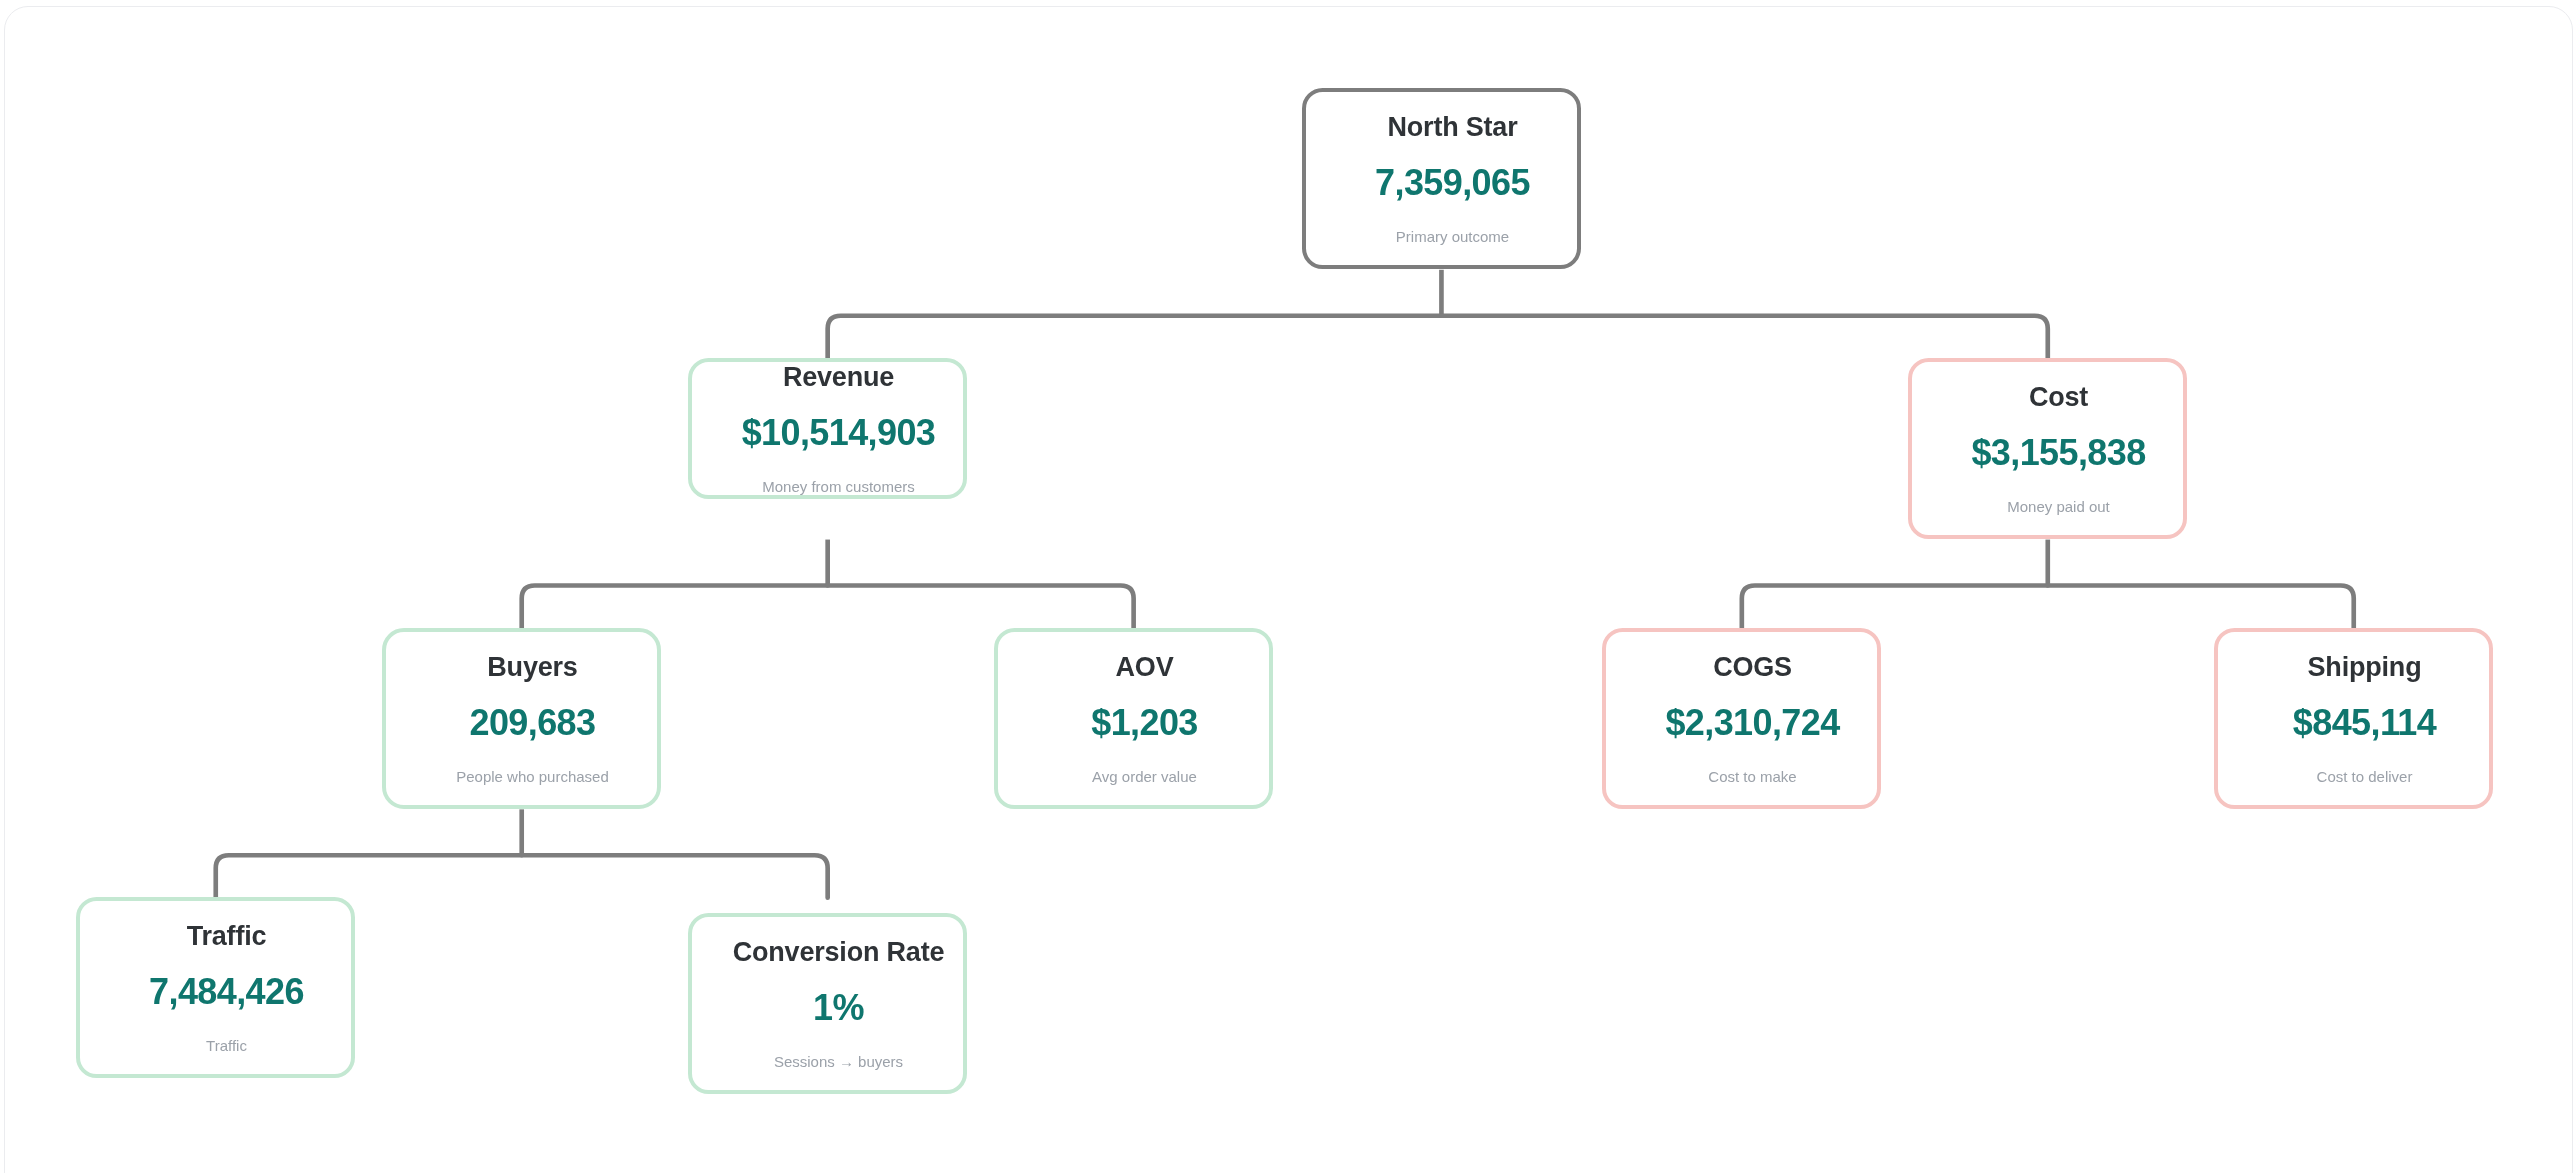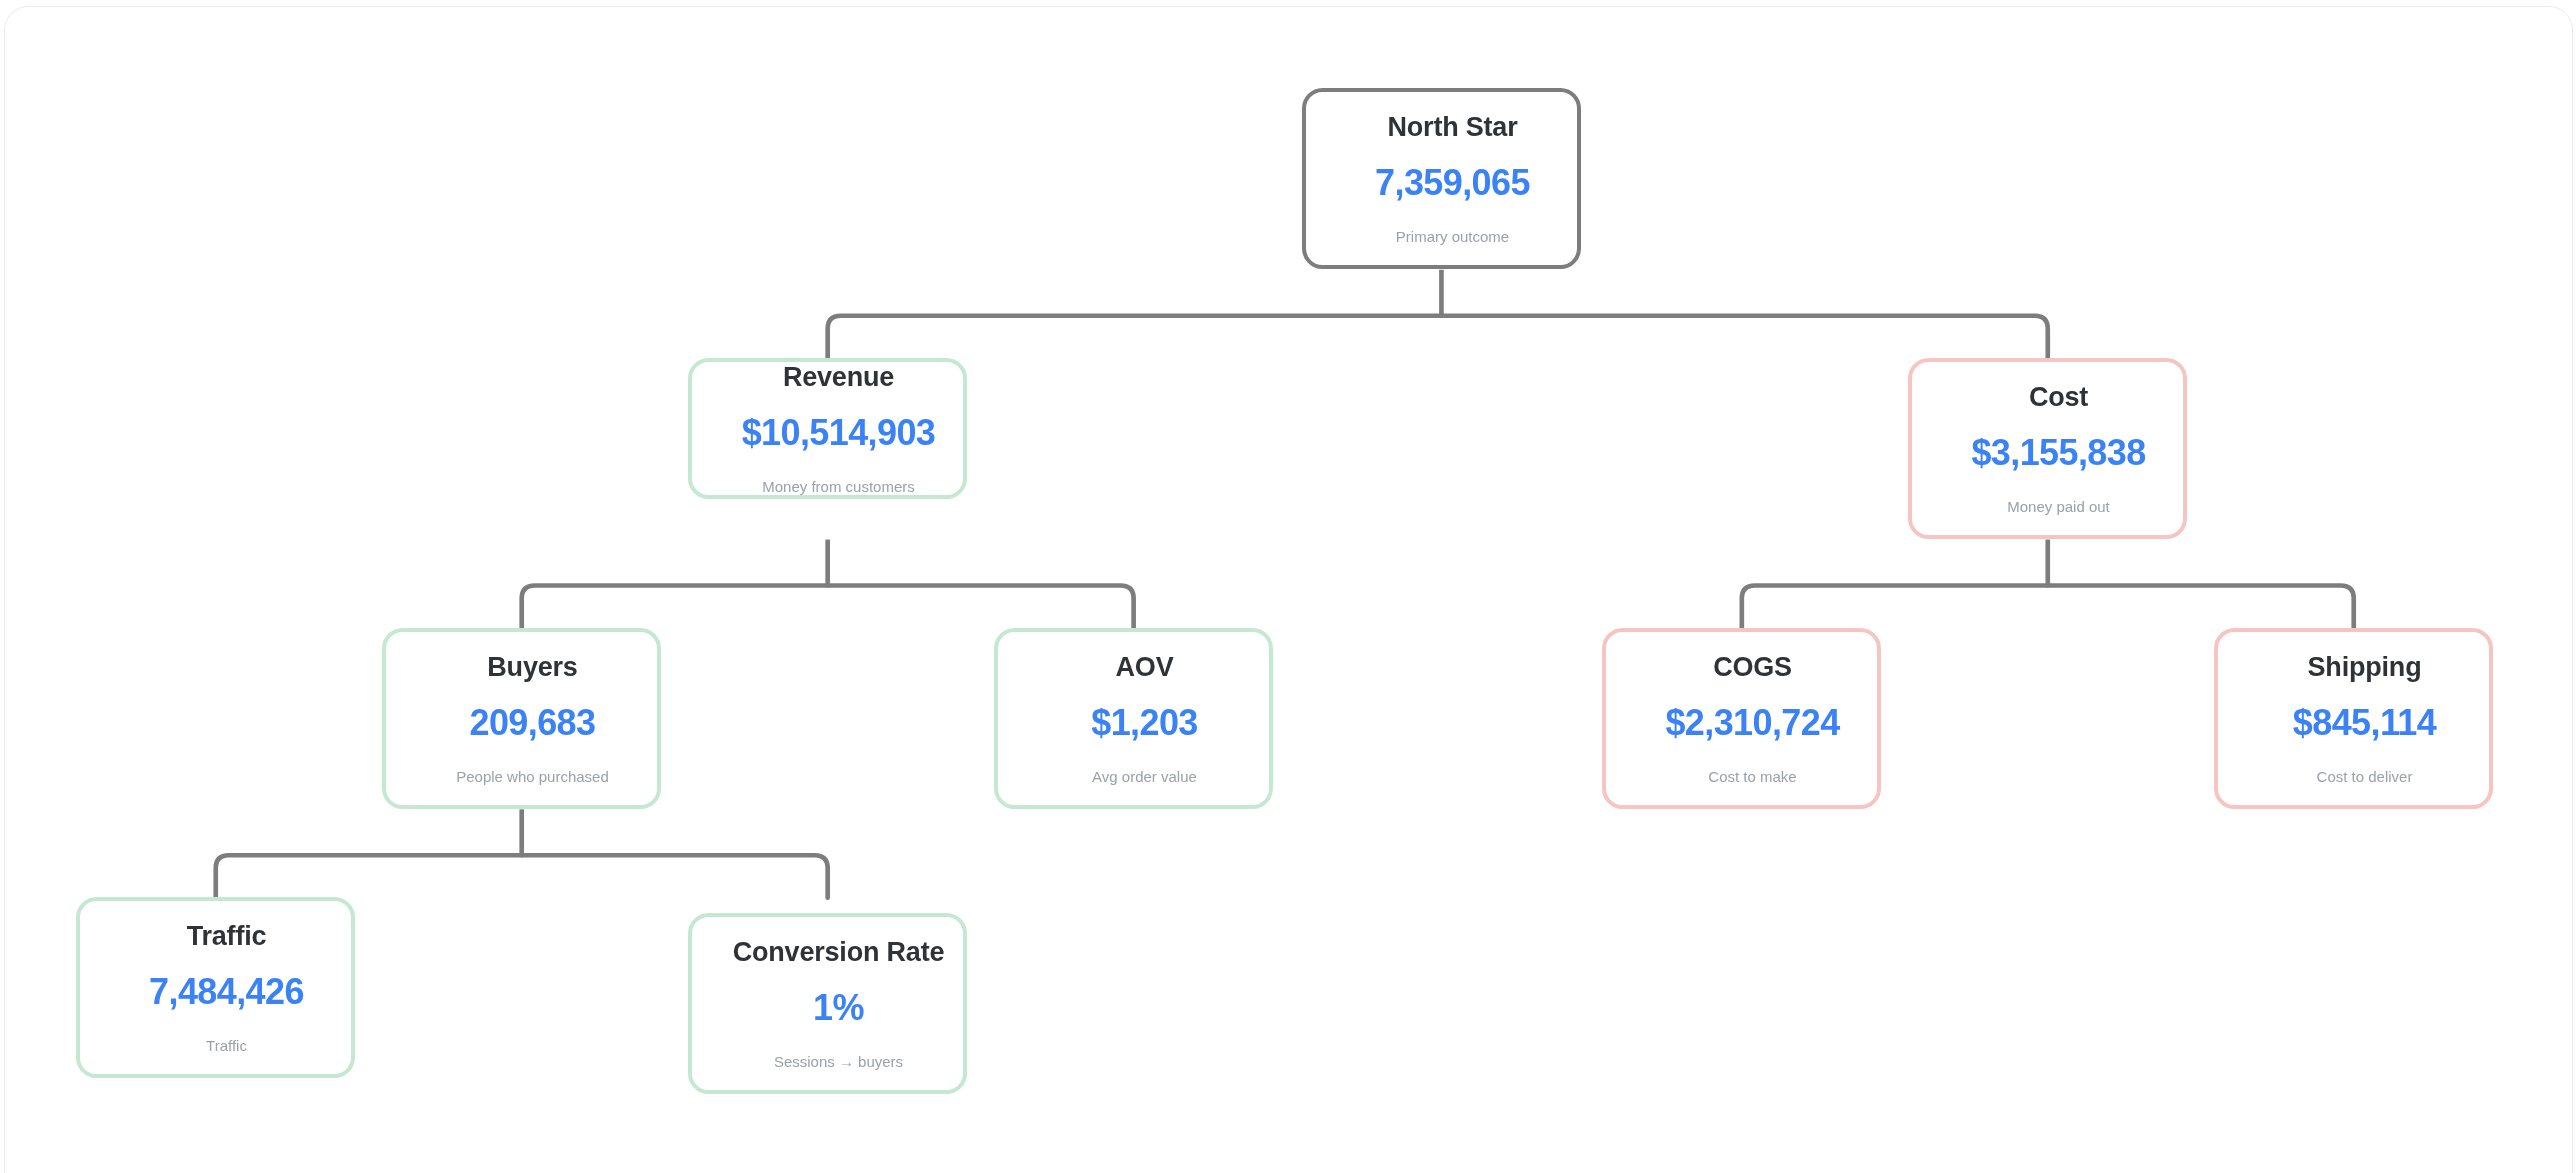--- a/index.html
+++ b/index.html
@@ -64,21 +64,21 @@
     font-size: 27px;
     font-weight: bold;
     color: #2f3337;
     letter-spacing: -0.2px;
     line-height: 1;
     margin-bottom: 24px;
   }
   .node-value {
     font-size: 36px;
     font-weight: bold;
-    color: #3b82f6;
+    color: #0f766e;
     letter-spacing: -0.6px;
     line-height: 1;
     margin-bottom: 28px;
   }
   .node-desc {
     font-size: 15px;
     font-weight: normal;
     color: #9ba1a9;
     line-height: 1;
   }
@@ -111,21 +111,21 @@
     <div class="node good" style="left: 688px; top: 358px; width: 279px; height: 141px;">
       <div class="node-label">Revenue</div>
       <div class="node-value">$10,514,903</div>
       <div class="node-desc">Money from customers</div>
     </div>
     <div class="node bad" style="left: 1908px; top: 358px; width: 279px; height: 181px;">
       <div class="node-label">Cost</div>
       <div class="node-value">$3,155,838</div>
       <div class="node-desc">Money paid out</div>
     </div>
-    <div class="node good" style="left: 382px; top: 628px; width: 279px; height: 181px;">
+    <div class="node good" style="left: 382px; top: 628px; width: 279px; height: 181px; border-radius: 22px;">
       <div class="node-label">Buyers</div>
       <div class="node-value">209,683</div>
       <div class="node-desc">People who purchased</div>
     </div>
     <div class="node good" style="left: 994px; top: 628px; width: 279px; height: 181px;">
       <div class="node-label">AOV</div>
       <div class="node-value">$1,203</div>
       <div class="node-desc">Avg order value</div>
     </div>
     <div class="node bad" style="left: 1602px; top: 628px; width: 279px; height: 181px;">

